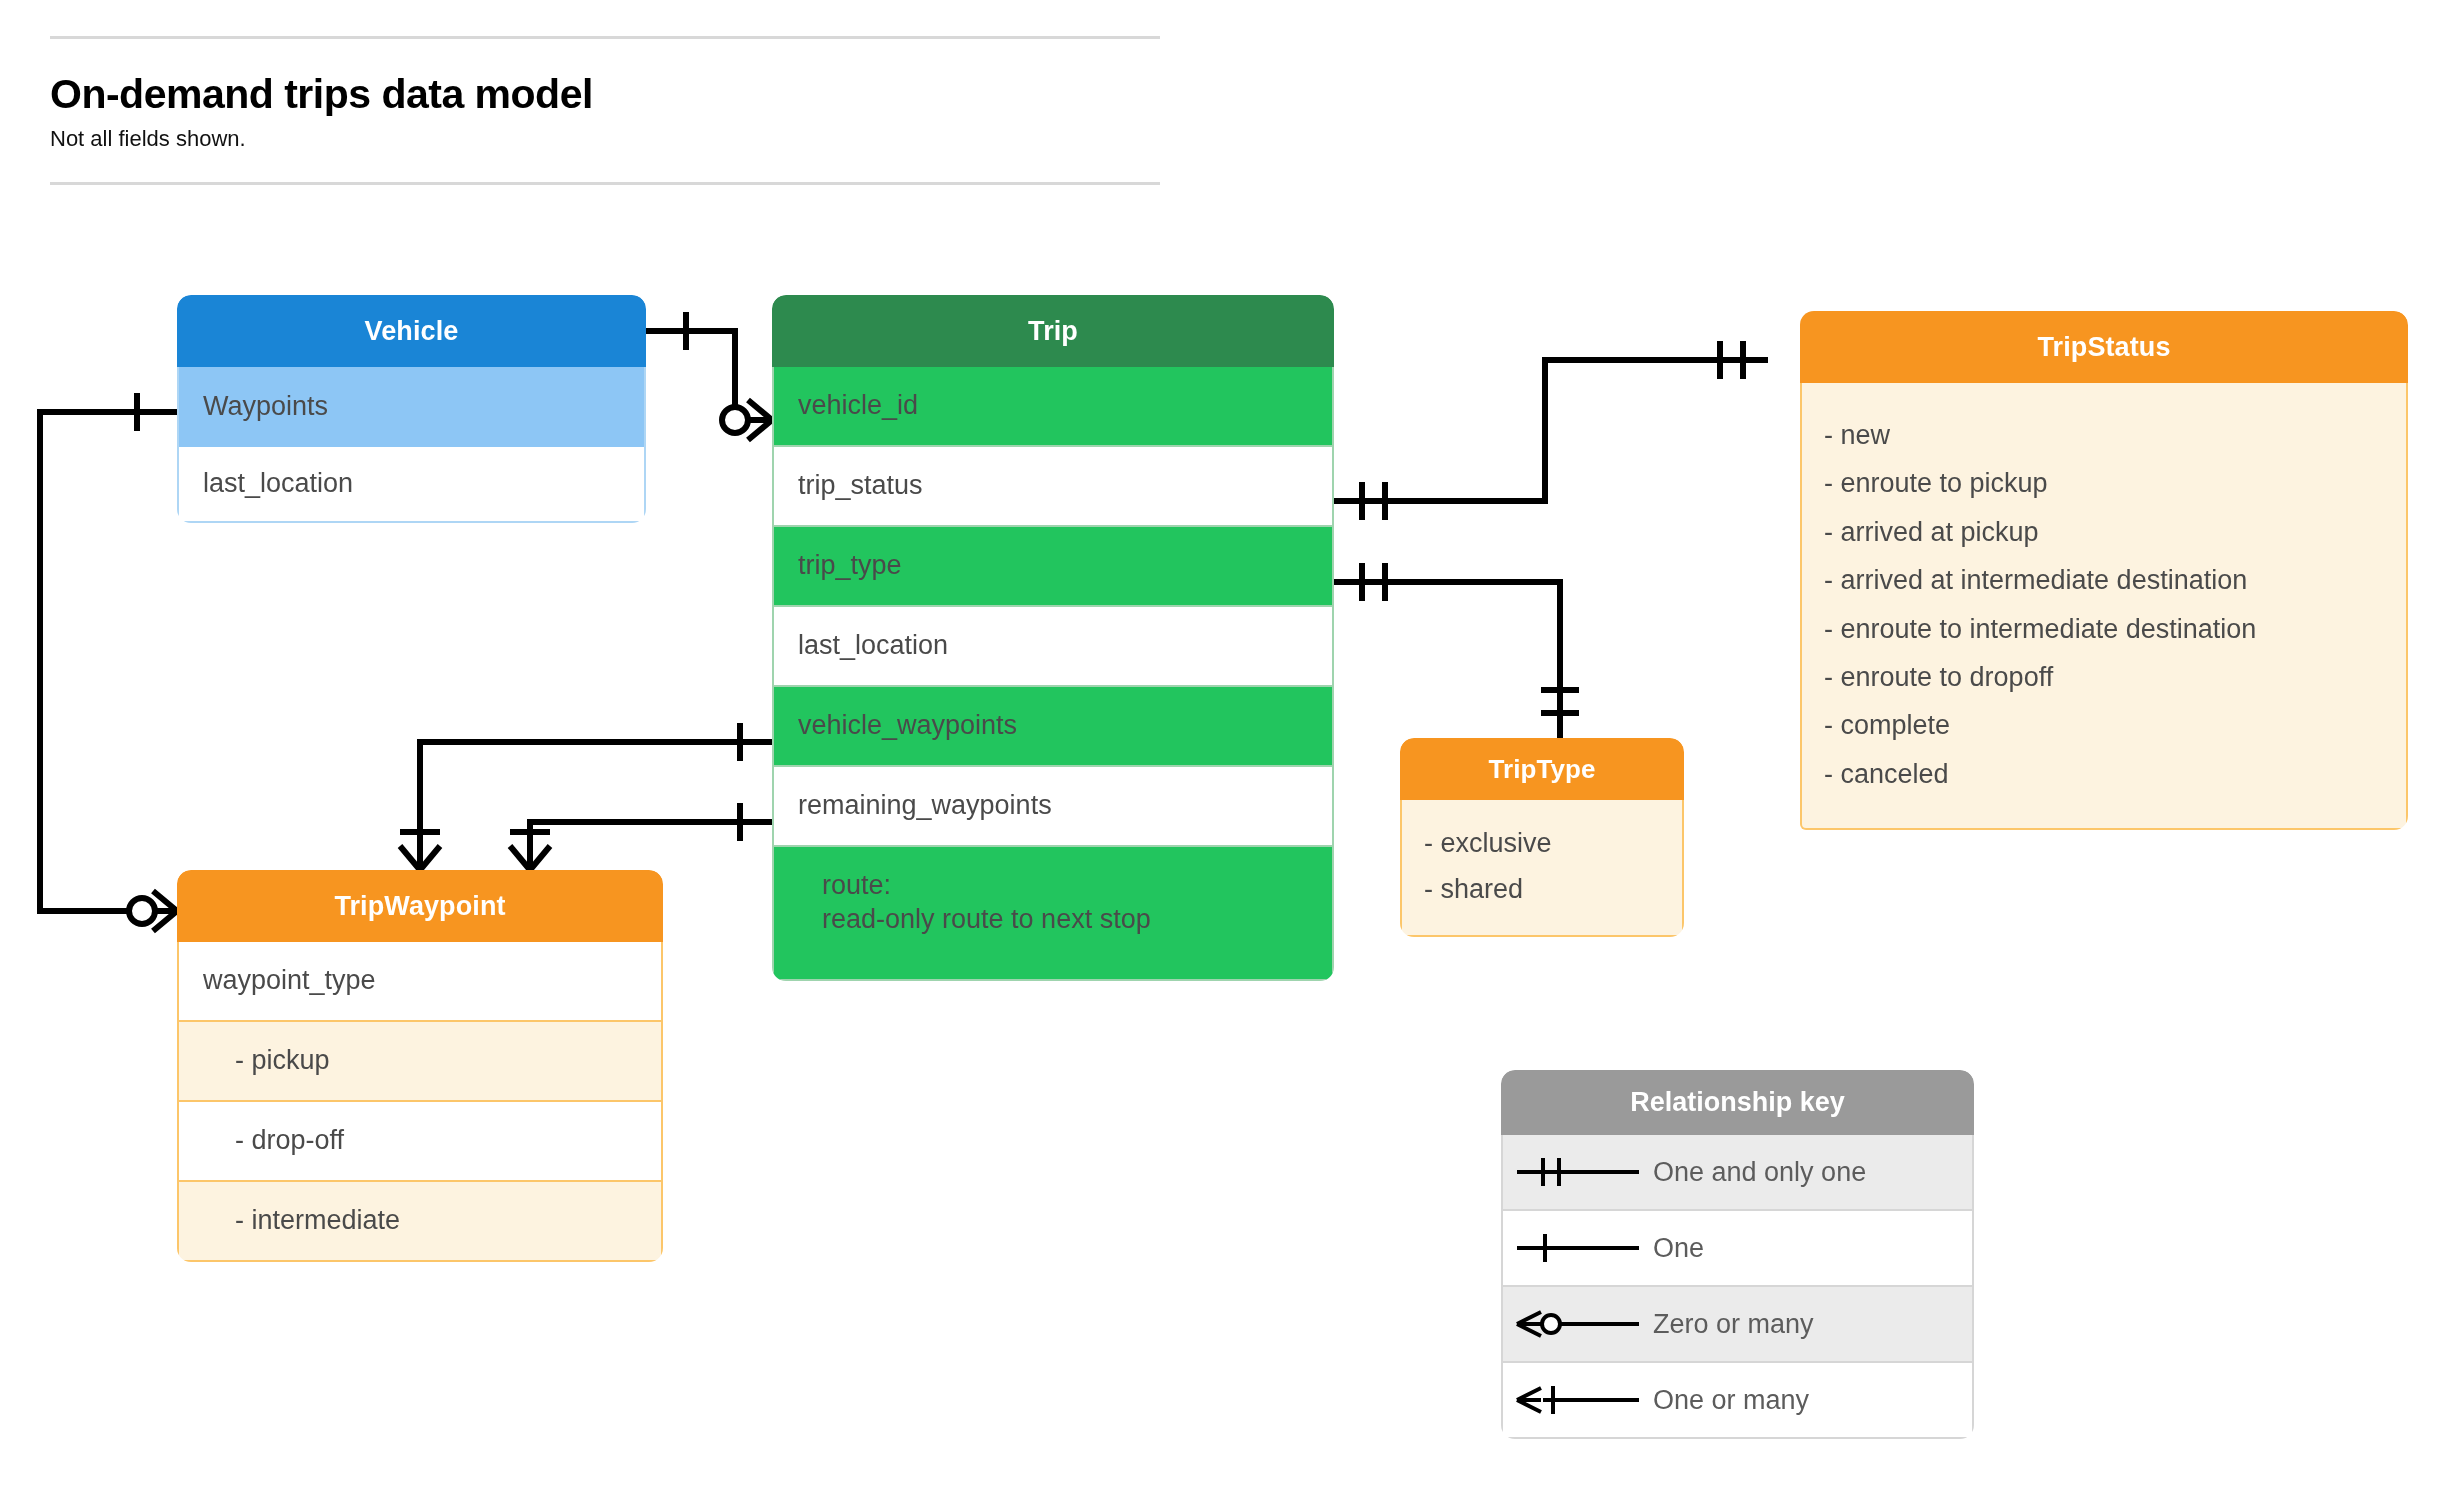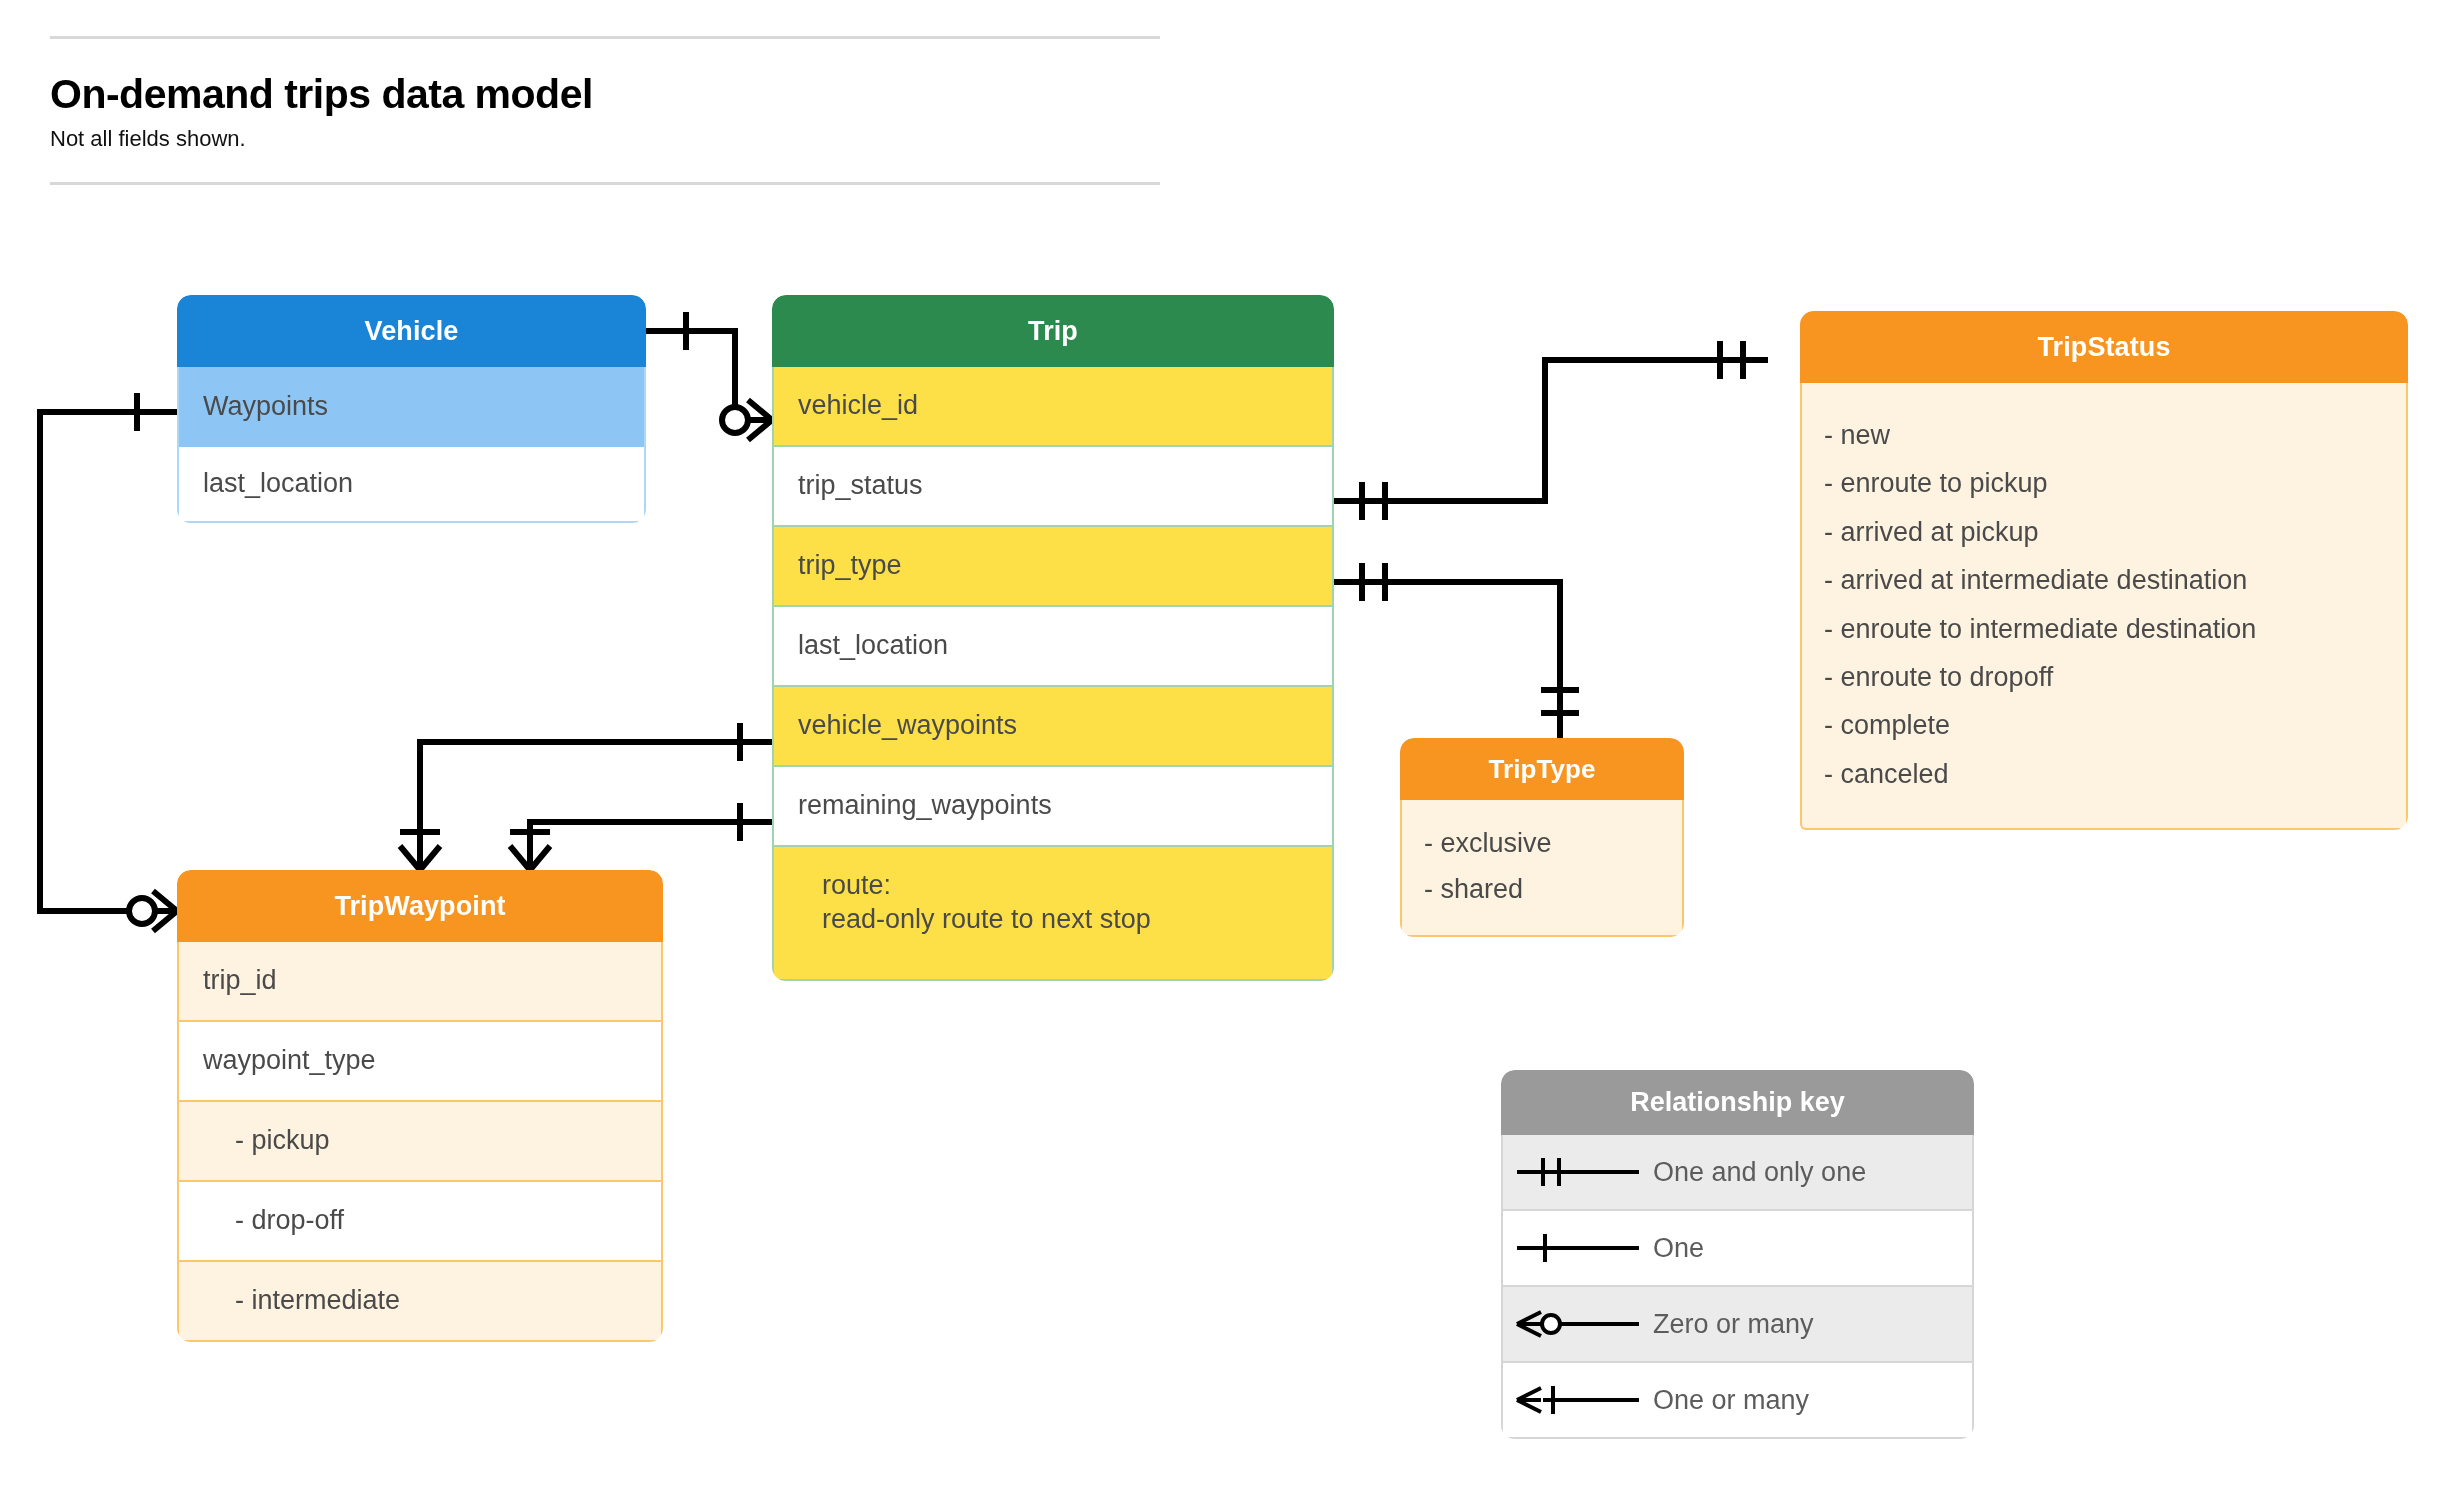--- a/index.html
+++ b/index.html
@@ -79,21 +79,21 @@
   #entity-vehicle { left: 177px; top: 295px; width: 469px; }
   #entity-vehicle .ent-header { background: #1a85d6; height: 72px; border-radius: 14px 14px 0 0; }
   #entity-vehicle .ent-row { border-left: 2px solid #aed6f5; border-right: 2px solid #aed6f5; }
   #entity-vehicle .ent-row.r0 { background: #8dc6f5; height: 80px; }
   #entity-vehicle .ent-row.r1 { background: #ffffff; height: 76px; border-bottom: 2px solid #aed6f5; border-radius: 0 0 6px 6px; }
 
   
   #entity-trip { left: 772px; top: 295px; width: 562px; }
   #entity-trip .ent-header { background: #2d8a4e; height: 72px; border-radius: 14px 14px 0 0; }
   #entity-trip .ent-row { border-left: 2px solid #9fd4ae; border-right: 2px solid #9fd4ae; border-bottom: 2px solid #9fd4ae; }
-  #entity-trip .ent-row.alt { background: #fde047; }
+  #entity-trip .ent-row.alt { background: #22c55e; }
   #entity-trip .ent-row.plain { background: #ffffff; }
   #entity-trip .ent-row.h { height: 80px; }
   #entity-trip .ent-row.tall {
     height: 134px;
     display: block;
     padding-top: 22px;
     border-radius: 0 0 6px 6px;
   }
   #entity-trip .ent-row.tall .line { padding-left: 0; }
 
@@ -291,21 +291,20 @@
   <div class="ent-row alt h">vehicle_waypoints</div>
   <div class="ent-row plain h">remaining_waypoints</div>
   <div class="ent-row alt tall">
     <div class="line" style="padding-left:24px">route:</div>
     <div class="line" style="padding-left:24px">read-only route to next stop</div>
   </div>
 </div>
 
 <div class="entity" id="entity-tripwaypoint">
   <div class="ent-header">TripWaypoint</div>
-  <div class="ent-row alt">trip_id</div>
   <div class="ent-row plain">waypoint_type</div>
   <div class="ent-row alt indent">-  pickup</div>
   <div class="ent-row plain indent">-  drop-off</div>
   <div class="ent-row alt indent last">-  intermediate</div>
 </div>
 
 <div class="entity" id="entity-tripstatus">
   <div class="ent-header">TripStatus</div>
   <div class="enum-body">
     <div class="enum-item">- new</div>

